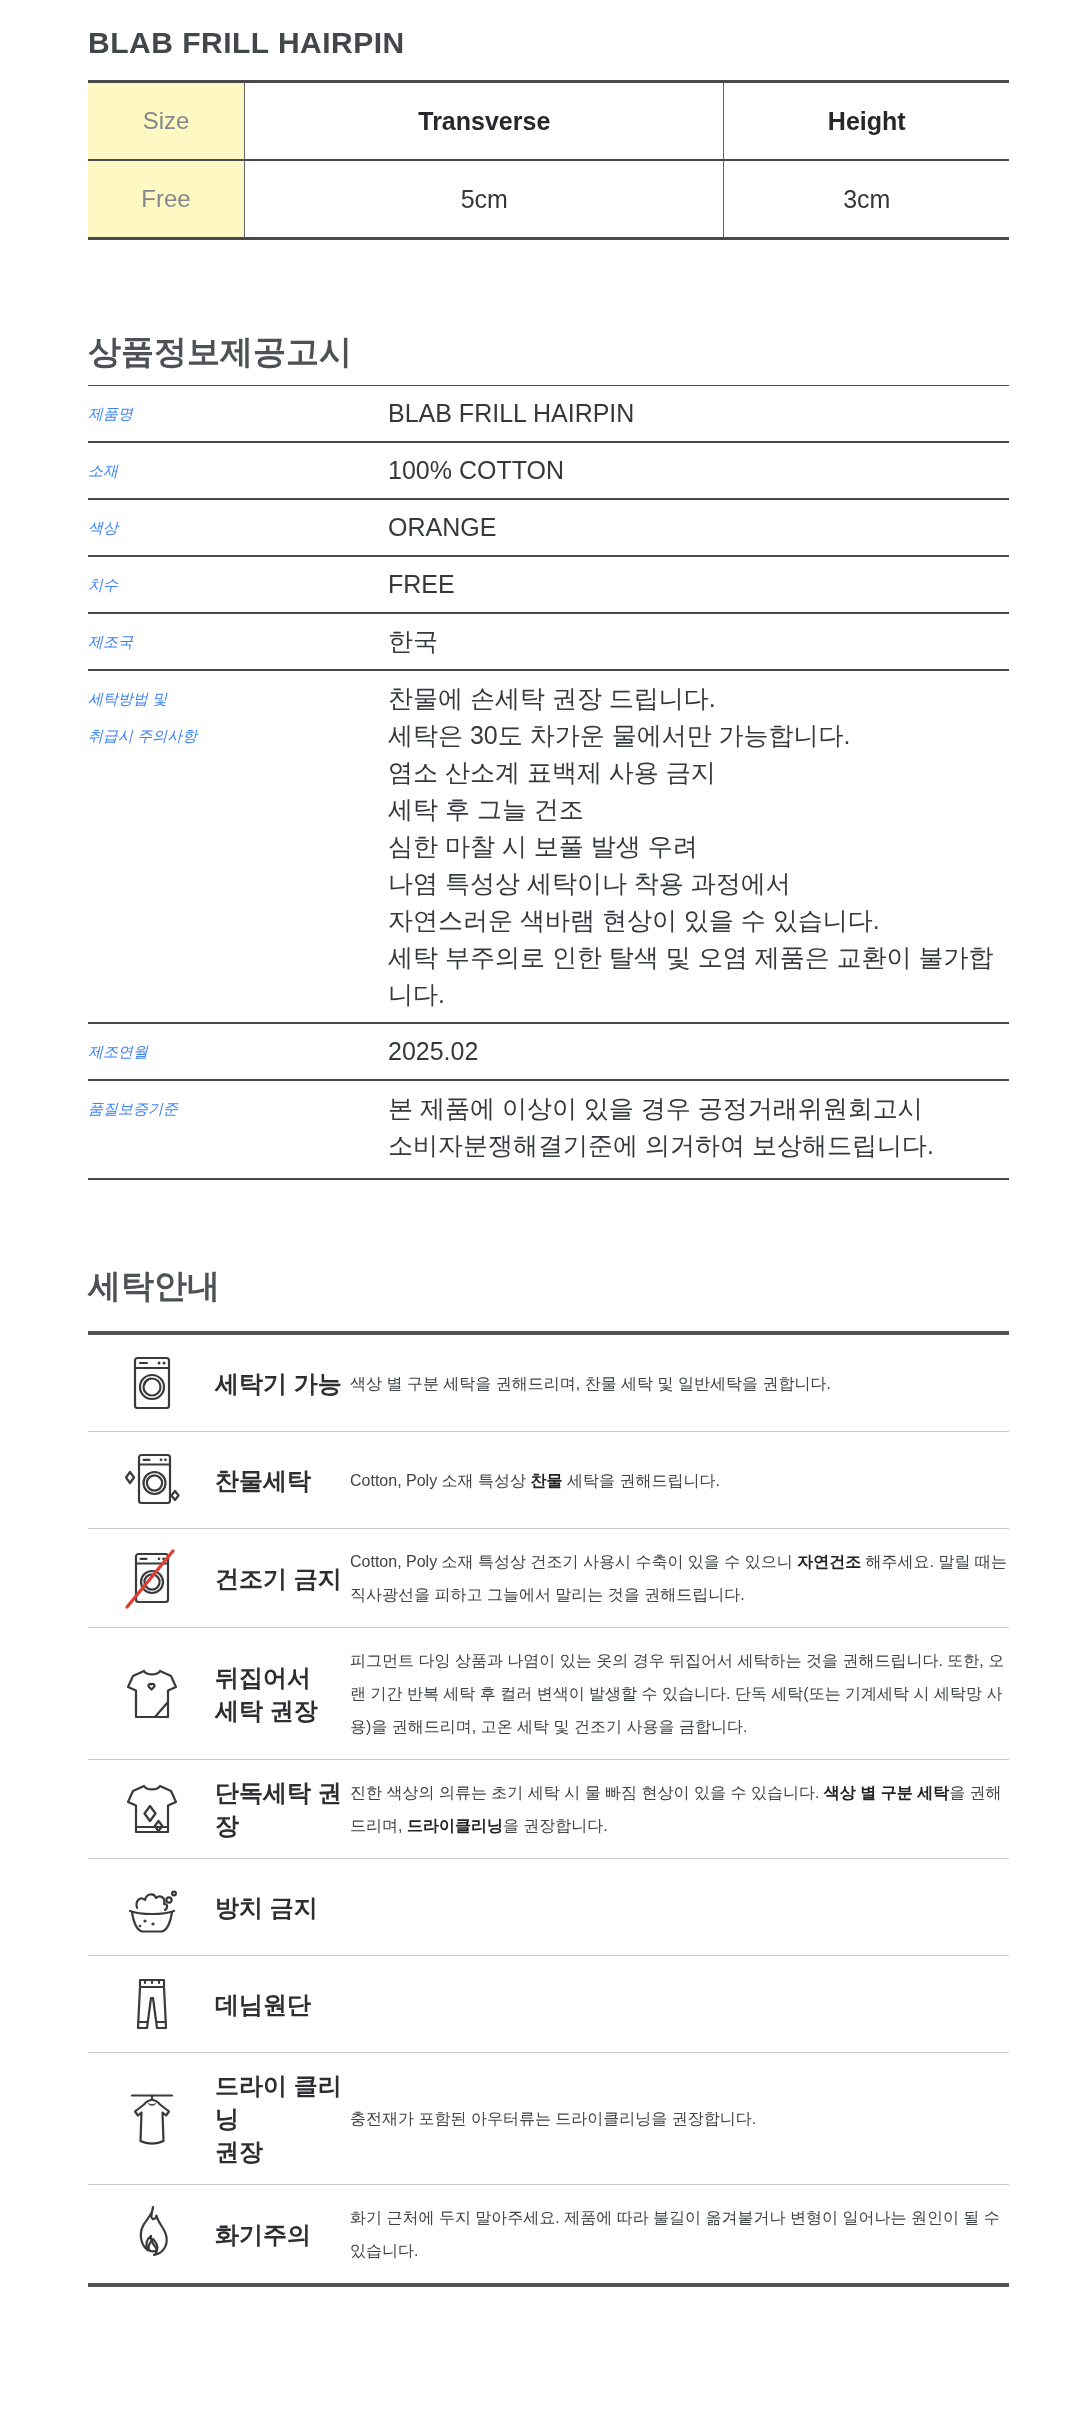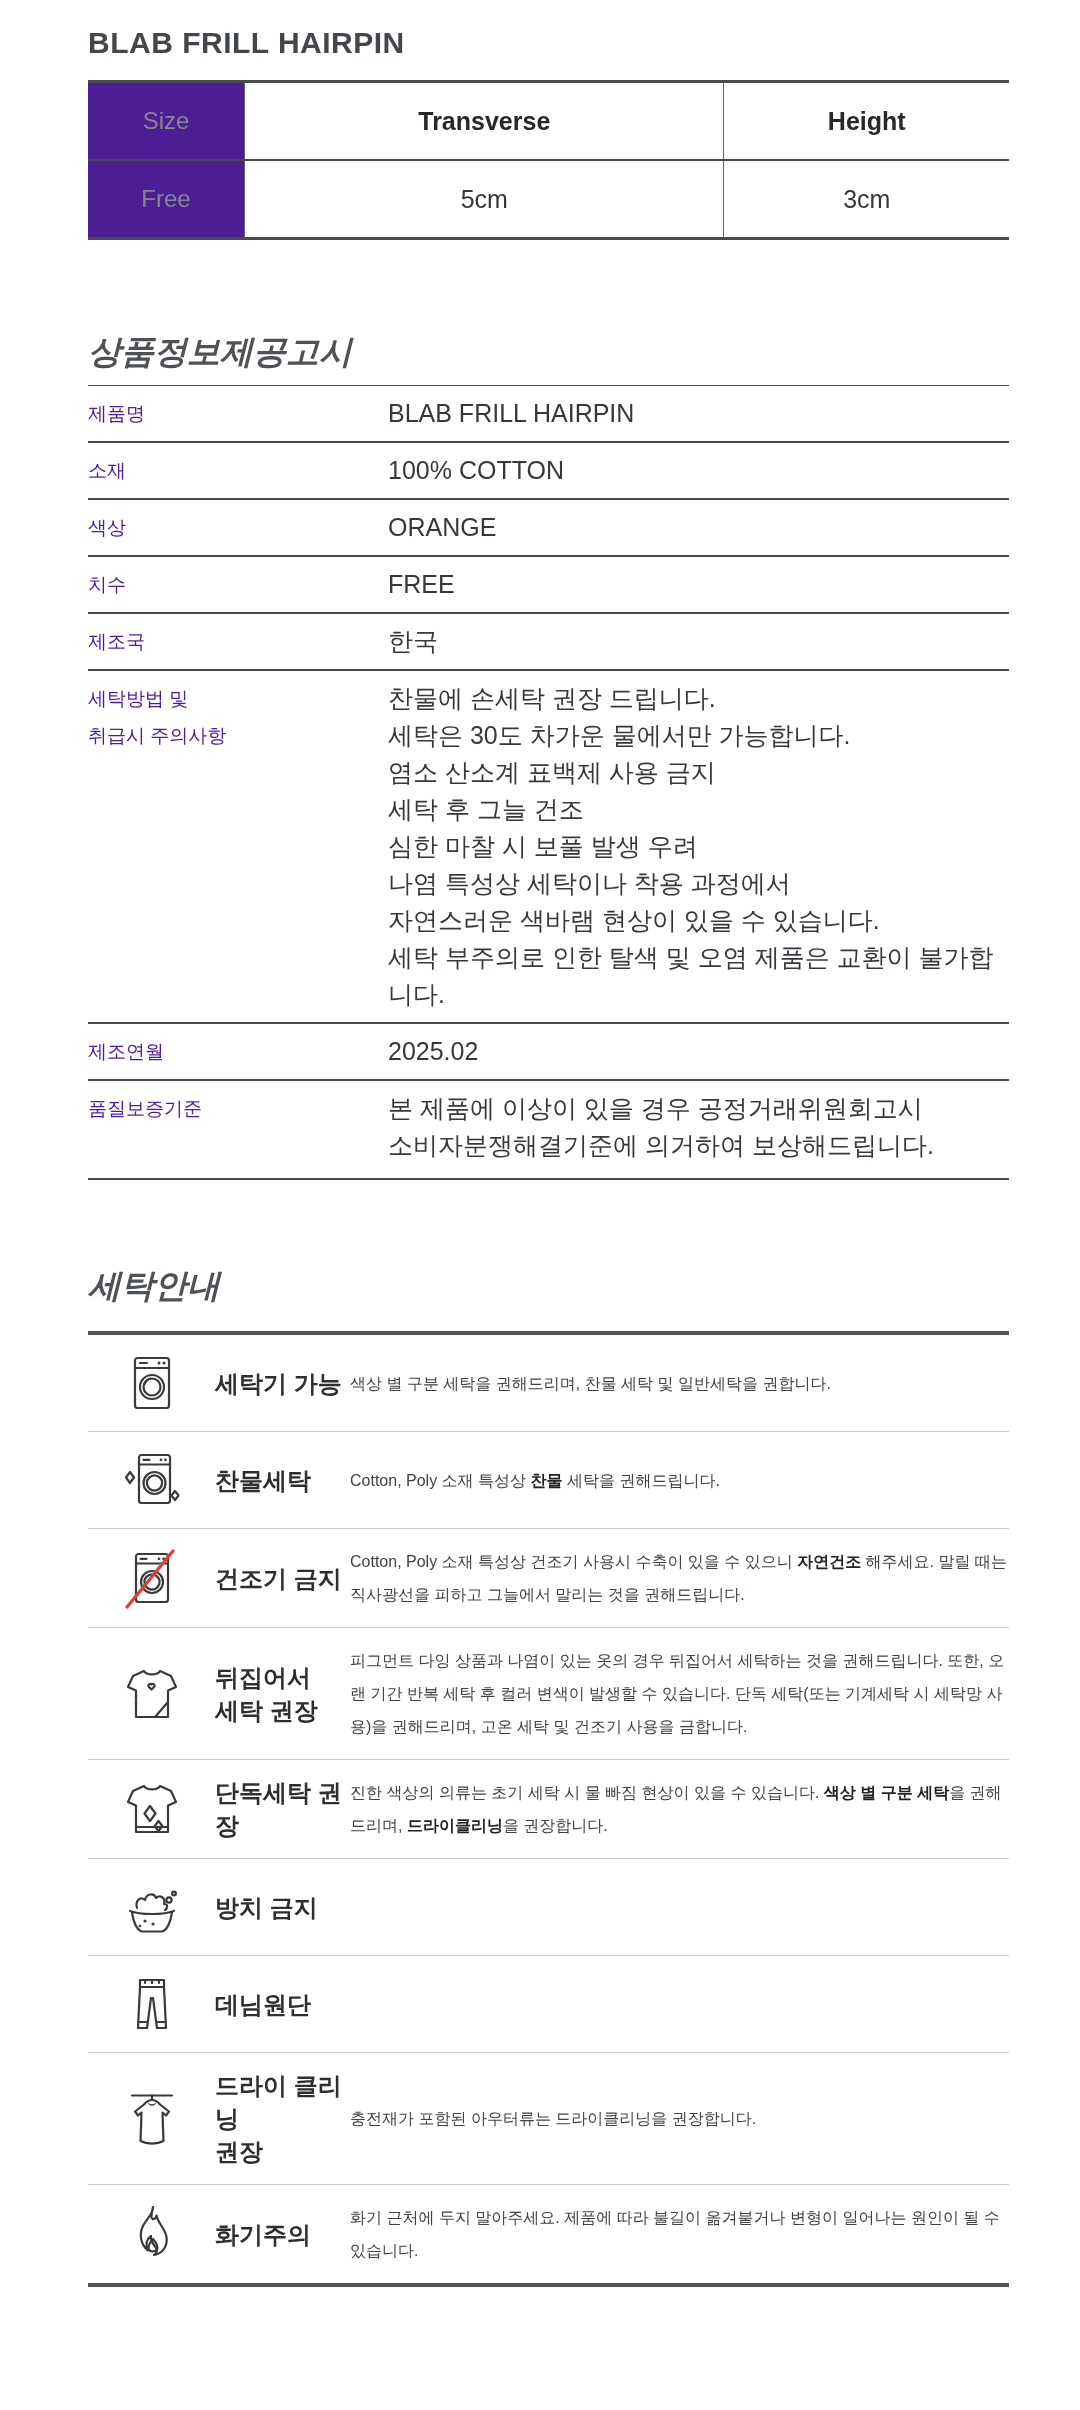--- a/index.html
+++ b/index.html
@@ -20,38 +20,38 @@
 
   
   .size-table{
     width:100%;border-collapse:collapse;margin-top:15px;
     border-top:3px solid #4a4a4a;border-bottom:3px solid #4a4a4a;
   }
   .size-table td{
     height:74px;text-align:center;vertical-align:middle;
     border-left:1px solid #63666b;font-size:25px;color:#35383c;
   }
-  .size-table td:first-child{border-left:none;background:#4c1d95;color:#84888e;font-size:24px;width:17%;}
+  .size-table td:first-child{border-left:none;background:#fef9c3;color:#84888e;font-size:24px;width:17%;}
   .size-table tr.hdr td{border-bottom:2px solid #4a4a4a;}
   .size-table tr.hdr td.strong{font-weight:bold;color:#26282b;}
 
   
   .section-heading{
-    font-size:33px;line-height:44px;font-weight:bold;color:#4e5156;font-style:italic;
+    font-size:33px;line-height:44px;font-weight:bold;color:#4e5156;
   }
   .heading-info{margin-top:90px;}
   .heading-wash{margin-top:84px;}
 
   
   .info-table{margin-top:11px;border-top:1px solid #4a4a4a;border-bottom:2px solid #4a4a4a;}
   .info-row{display:flex;border-bottom:2px solid #4a4a4a;padding:9px 0;}
   .info-row:last-child{border-bottom:none;padding-bottom:14px;}
   .info-label{
-    width:300px;flex:0 0 300px;font-size:19px;color:#4c1d95;
-    line-height:37px;white-space:pre-line;
+    width:300px;flex:0 0 300px;font-size:15px;color:#3b82f6;
+    line-height:37px;white-space:pre-line;font-style:italic;
   }
   .info-value{flex:1;font-size:25px;color:#35383c;line-height:37px;white-space:pre-line;}
 
   
   .wash-list{margin-top:23px;border-top:4px solid #545454;border-bottom:4px solid #545454;}
   .wash-row{display:flex;align-items:center;border-bottom:1px solid #c9c9c9;padding:16px 0;}
   .wash-row:last-child{border-bottom:none;align-items:center;}
   .wash-icon{flex:0 0 127px;display:flex;justify-content:center;align-items:center;}
   .wash-icon svg{width:64px;height:64px;}
   .wash-icon svg .st{fill:none;stroke:#3a3a3a;stroke-width:2.2;stroke-linecap:round;stroke-linejoin:round;}

